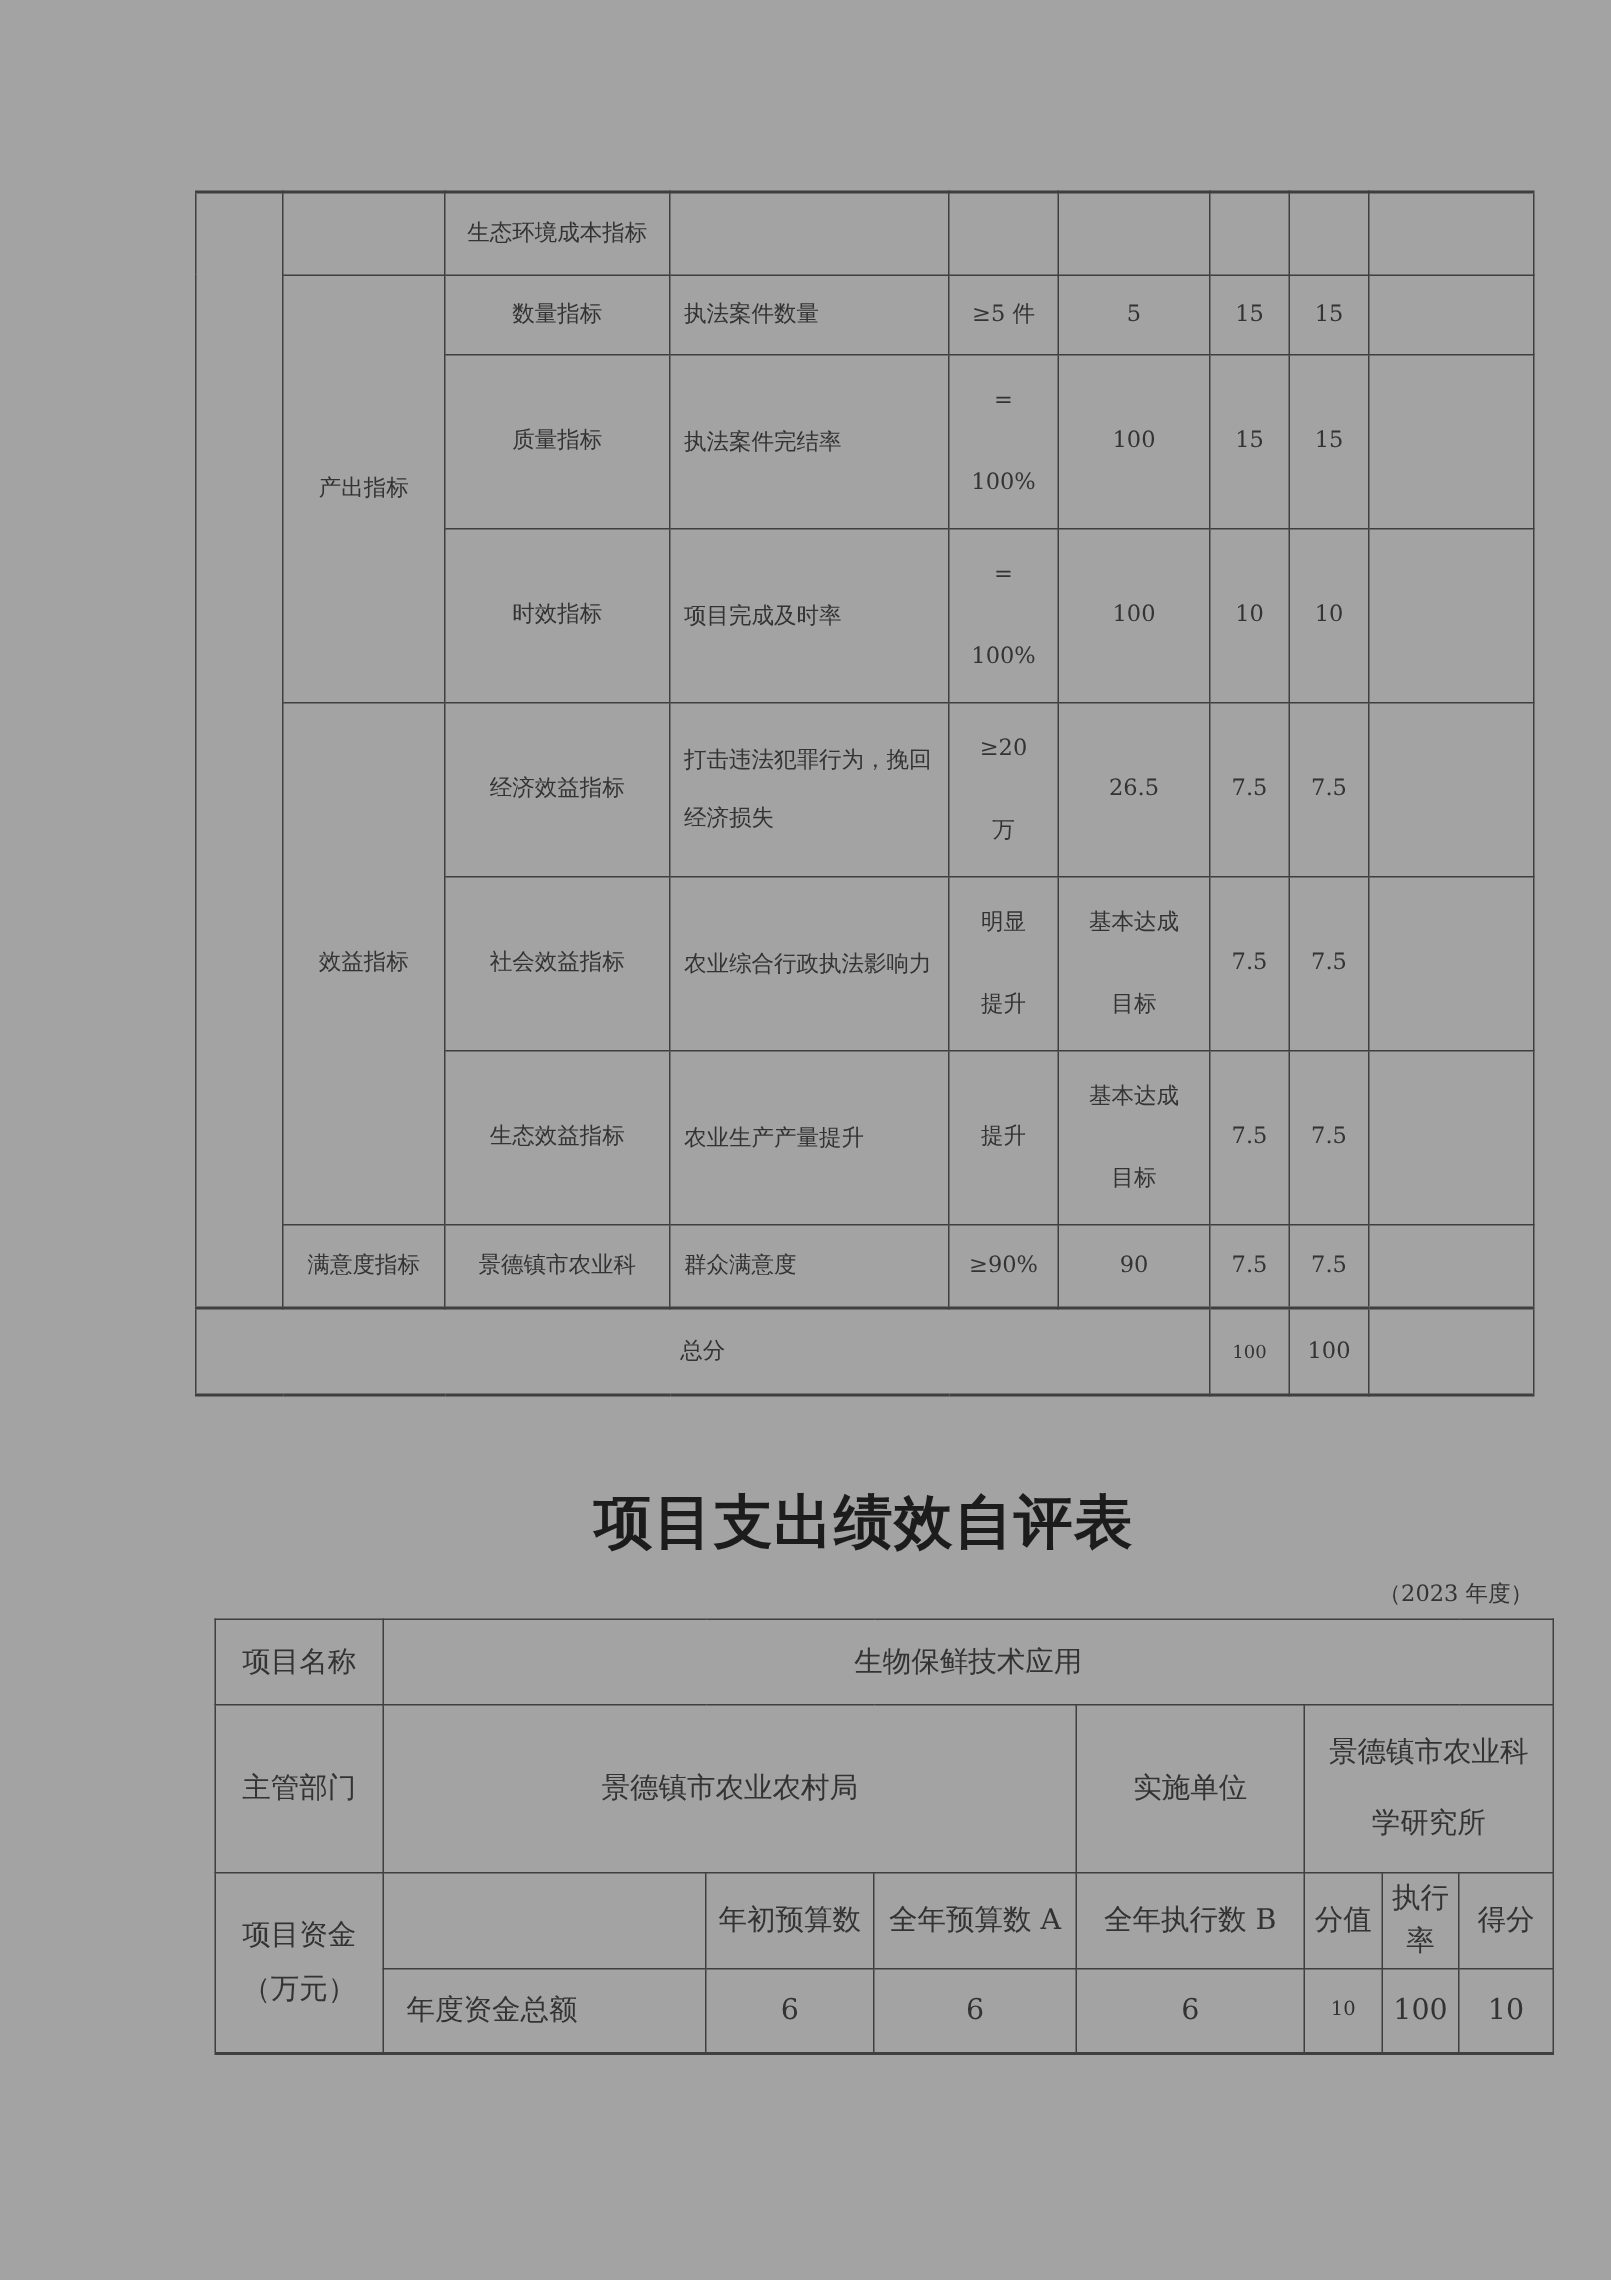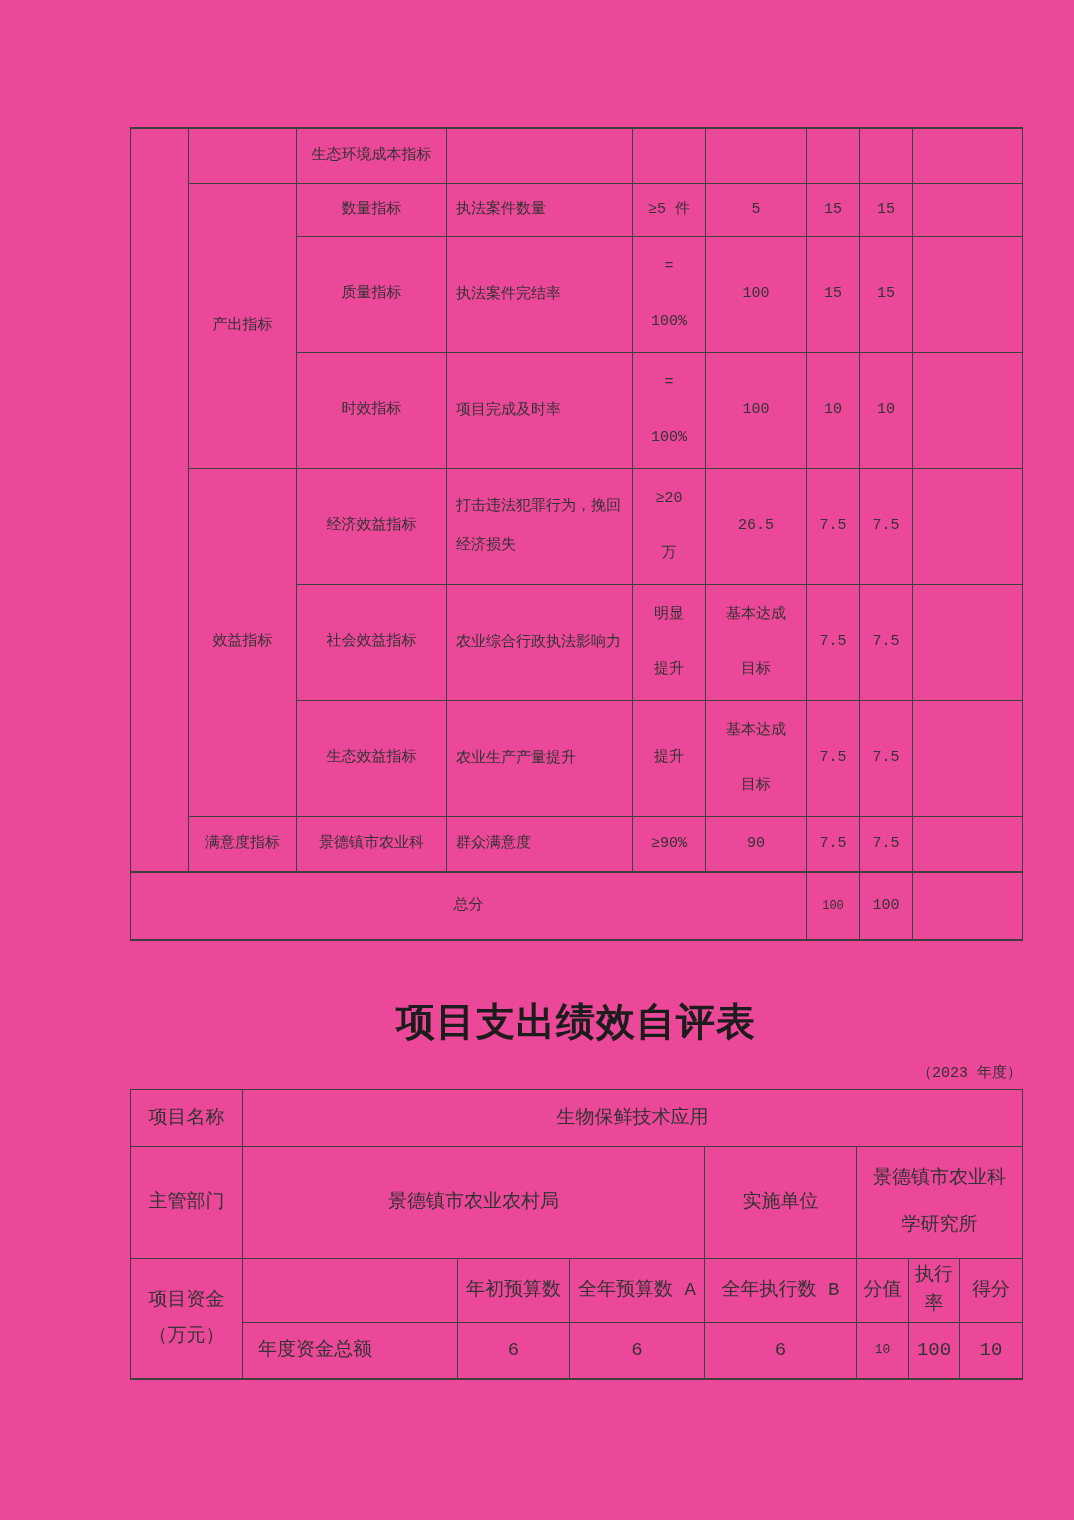--- a/index.html
+++ b/index.html
@@ -5,24 +5,23 @@
   html, body {
     margin: 0;
     padding: 0;
     background: #ffffff;
     font-family: "DejaVu Serif", "Liberation Serif", serif;
     color: #333333;
   }
   .sheet {
     width: 1074px;
     height: 1520px;
-    background: #ec4899;
+    background: #a3a3a3;
     overflow: hidden;
     position: relative;
-    font-family: Liberation Mono, monospace;
   }
   .page {
     width: 892px;
     margin-left: 130px;
     padding-top: 127px;
   }
   table.t {
     border-collapse: collapse;
     table-layout: fixed;
     width: 892px;
@@ -53,21 +52,21 @@
     color: #1c1c1c;
     letter-spacing: 1px;
   }
   .doc-subtitle {
     text-align: right;
     font-size: 15px;
     margin: 13px 0 7px 0;
     color: #333333;
   }
   
-  table.t2 { font-size: 19px; border-bottom: 2px solid #3f3f3f; }
+  table.t2 { font-size: 19px; border-bottom: 2px solid #3f3f3f; margin-left: 13px; }
   table.t2 td { line-height: 1.6; }
   .lh-impl { line-height: 2.5 !important; }
   .lh-funds { line-height: 1.9 !important; }
   .lh-rate { line-height: 1.55 !important; }
   .val-sm { font-size: 13px; }
   .pad-left { text-align: left !important; padding-left: 15px !important; }
 </style>
 </head>
 <body>
 
@@ -163,21 +162,21 @@
       <tr style="height:56px">
         <td>满意度指标</td>
         <td>景德镇市农业科</td>
         <td class="left lh-lg">群众满意度</td>
         <td>≥90%</td>
         <td>90</td>
         <td>7.5</td>
         <td>7.5</td>
         <td></td>
       </tr>
-      <tr class="total-row" style="height:68px">
+      <tr class="total-row" style="height:58px">
         <td colspan="6">总分</td>
         <td class="num-sm">100</td>
         <td>100</td>
         <td></td>
       </tr>
     </tbody>
       </table>
 
     <div class="doc-title">项目支出绩效自评表</div>
     <div class="doc-subtitle">（2023 年度）</div>

